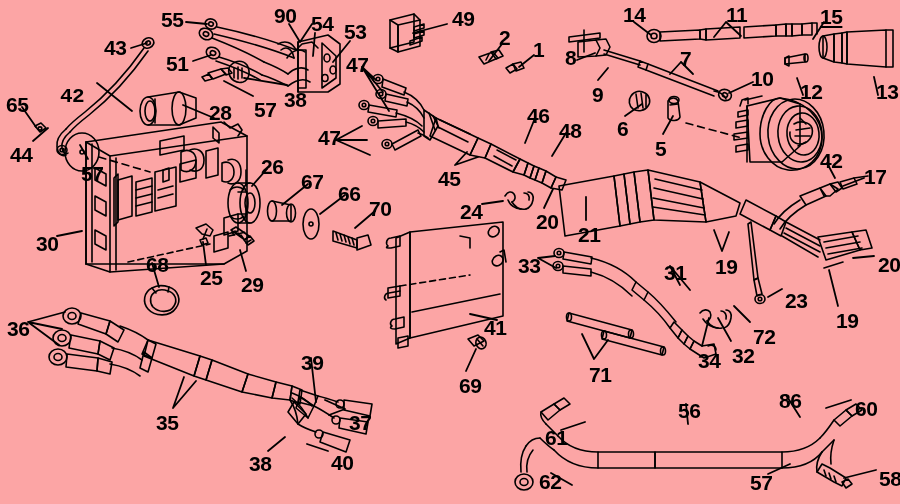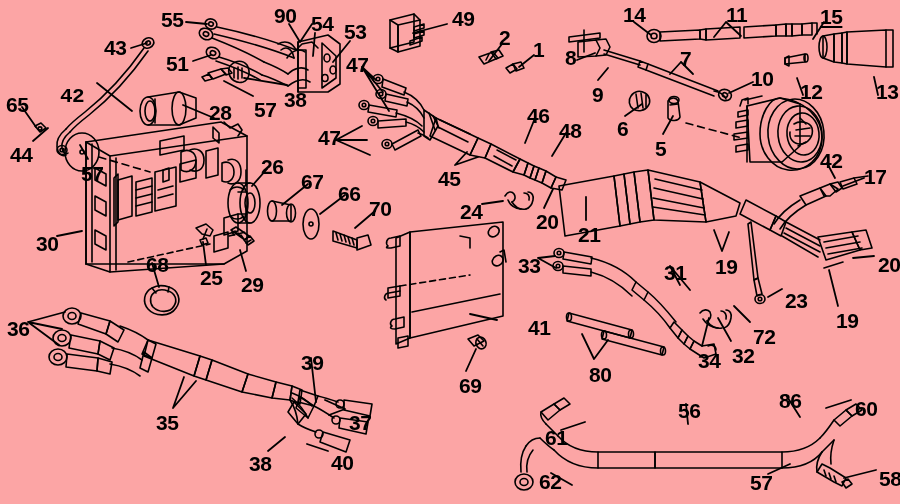--- a/index.html
+++ b/index.html
@@ -573,23 +573,23 @@
 <div class="callout" style="left:878px;top:254px;">20</div>
 <div class="callout" style="left:836px;top:310px;">19</div>
 <div class="callout" style="left:200px;top:267px;">25</div>
 <div class="callout" style="left:241px;top:274px;">29</div>
 <div class="callout" style="left:146px;top:254px;">68</div>
 <div class="callout" style="left:518px;top:255px;">33</div>
 <div class="callout" style="left:664px;top:262px;">31</div>
 <div class="callout" style="left:753px;top:326px;">72</div>
 <div class="callout" style="left:732px;top:345px;">32</div>
 <div class="callout" style="left:698px;top:350px;">34</div>
-<div class="callout" style="left:528px;top:317px;">41</div>
+<div class="callout" style="left:484px;top:317px;">41</div>
 <div class="callout" style="left:459px;top:375px;">69</div>
-<div class="callout" style="left:589px;top:364px;">80</div>
+<div class="callout" style="left:589px;top:364px;">71</div>
 <div class="callout" style="left:7px;top:318px;">36</div>
 <div class="callout" style="left:301px;top:352px;">39</div>
 <div class="callout" style="left:156px;top:412px;">35</div>
 <div class="callout" style="left:349px;top:412px;">37</div>
 <div class="callout" style="left:249px;top:453px;">38</div>
 <div class="callout" style="left:331px;top:452px;">40</div>
 <div class="callout" style="left:779px;top:390px;">86</div>
 <div class="callout" style="left:855px;top:398px;">60</div>
 <div class="callout" style="left:678px;top:400px;">56</div>
 <div class="callout" style="left:545px;top:427px;">61</div>

